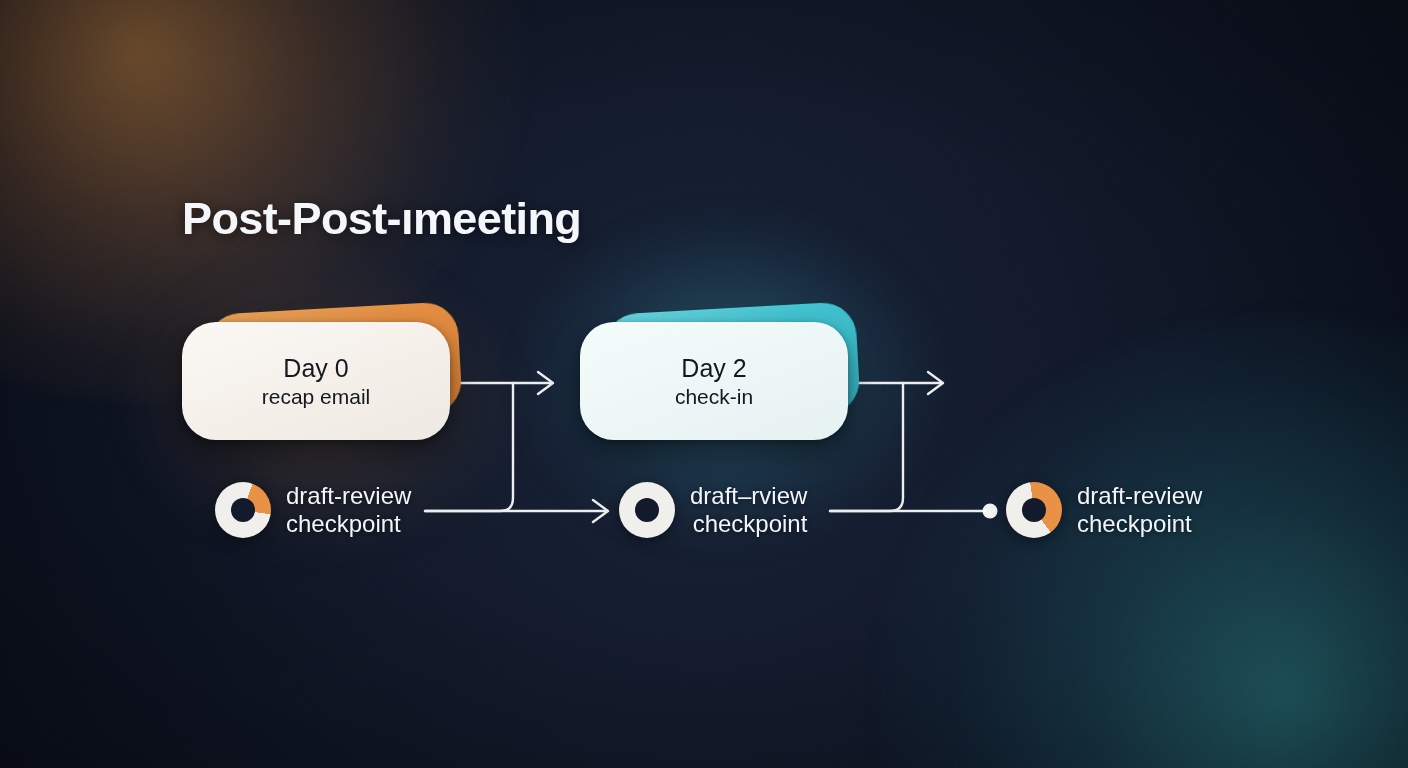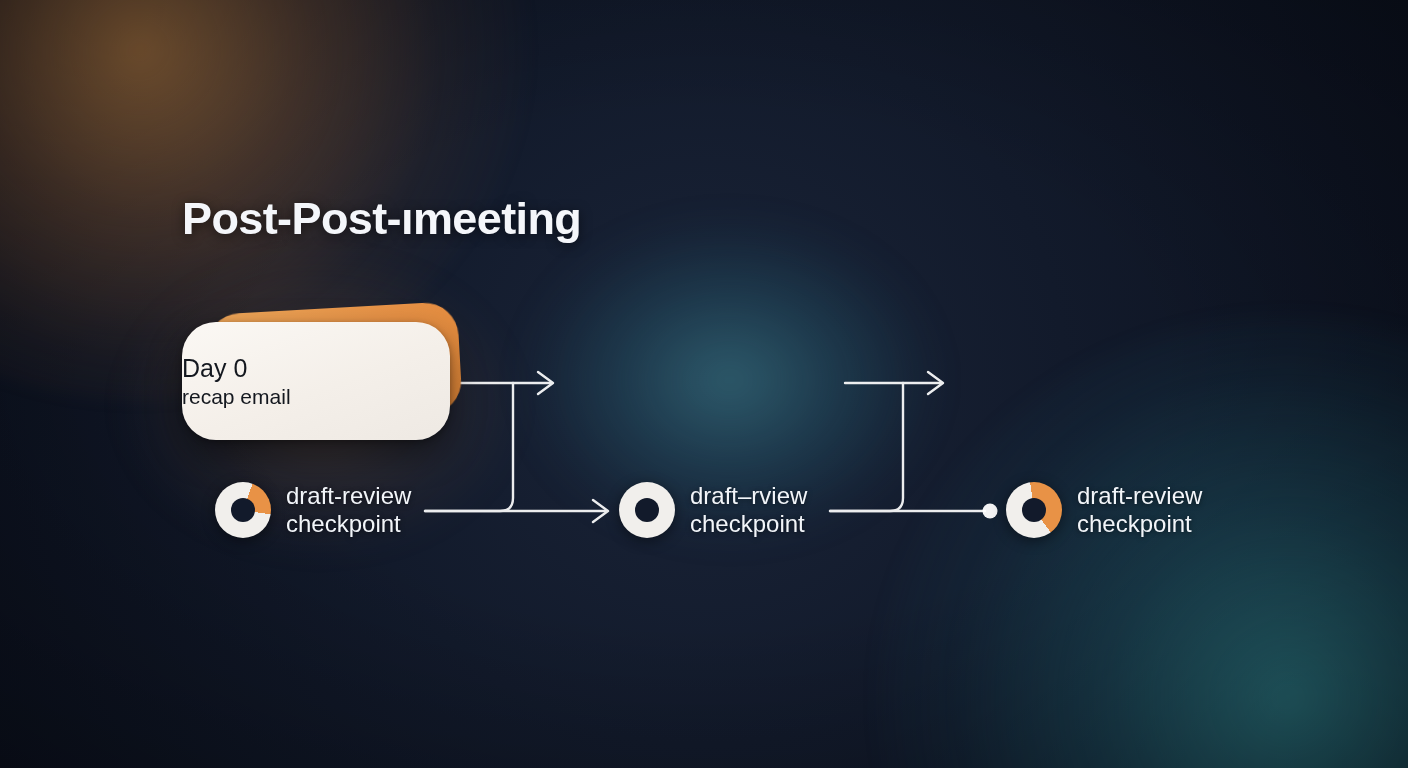--- a/index.html
+++ b/index.html
@@ -109,20 +109,21 @@
   .accent-orange { background:linear-gradient(135deg,#f0a85a 0%,#e89246 55%,#dd8436 100%); }
   .accent-teal   { background:linear-gradient(135deg,#6fdbe4 0%,#44c6d4 55%,#36b6c6 100%); }
 
   .card-face {
     position:absolute;
     left:0; top:0;
     width:268px; height:118px;
     border-radius:34px;
     display:flex;
     flex-direction:column;
+    align-items:center;
     justify-content:center;
     gap:3px;
     box-shadow:0 14px 34px rgba(0,0,0,0.45), 0 2px 6px rgba(0,0,0,0.30);
   }
   .face-warm {
     background:linear-gradient(160deg,#fbf8f4 0%,#f4efe9 55%,#eee9e3 100%);
   }
   .face-cool {
     background:linear-gradient(160deg,#f4fbfb 0%,#edf6f6 55%,#e6f1f1 100%);
   }
@@ -211,31 +212,38 @@
   </svg>
 
   <div class="card-wrap" style="left:182px; top:322px;">
     <div class="card-accent accent-orange"></div>
     <div class="card-face face-warm">
       <div class="card-line1">Day 0</div>
       <div class="card-line2">recap email</div>
     </div>
   </div>
 
+  <div class="card-wrap" style="left:580px; top:322px;">
+    <div class="card-accent accent-teal"></div>
+    <div class="card-face face-cool">
+      <div class="card-line1">Day 2</div>
+      <div class="card-line2">check-in</div>
+    </div>
+  </div>
 
 
   <div class="cp" style="left:215px; top:482px;">
     <div class="donut" style="background:conic-gradient(from 20deg, #e89246 0turn 0.22turn, #f1efec 0.22turn 1turn);"></div>
     <div class="cp-text">
       <div>draft-review</div>
       <div>checkpoint</div>
     </div>
   </div>
 
-  <div class="cp" style="left:619px; top:482px;">
+  <div class="cp" style="left:619px; top:482px;text-align:right;">
     <div class="donut" style="background:#f1efec;"></div>
     <div class="cp-text">
       <div>draft–rview</div>
       <div>checkpoint</div>
     </div>
   </div>
 
   <div class="cp" style="left:1006px; top:482px;">
     <div class="donut" style="background:conic-gradient(from 352deg, #e89246 0turn 0.42turn, #f1efec 0.42turn 1turn);"></div>
     <div class="cp-text">

